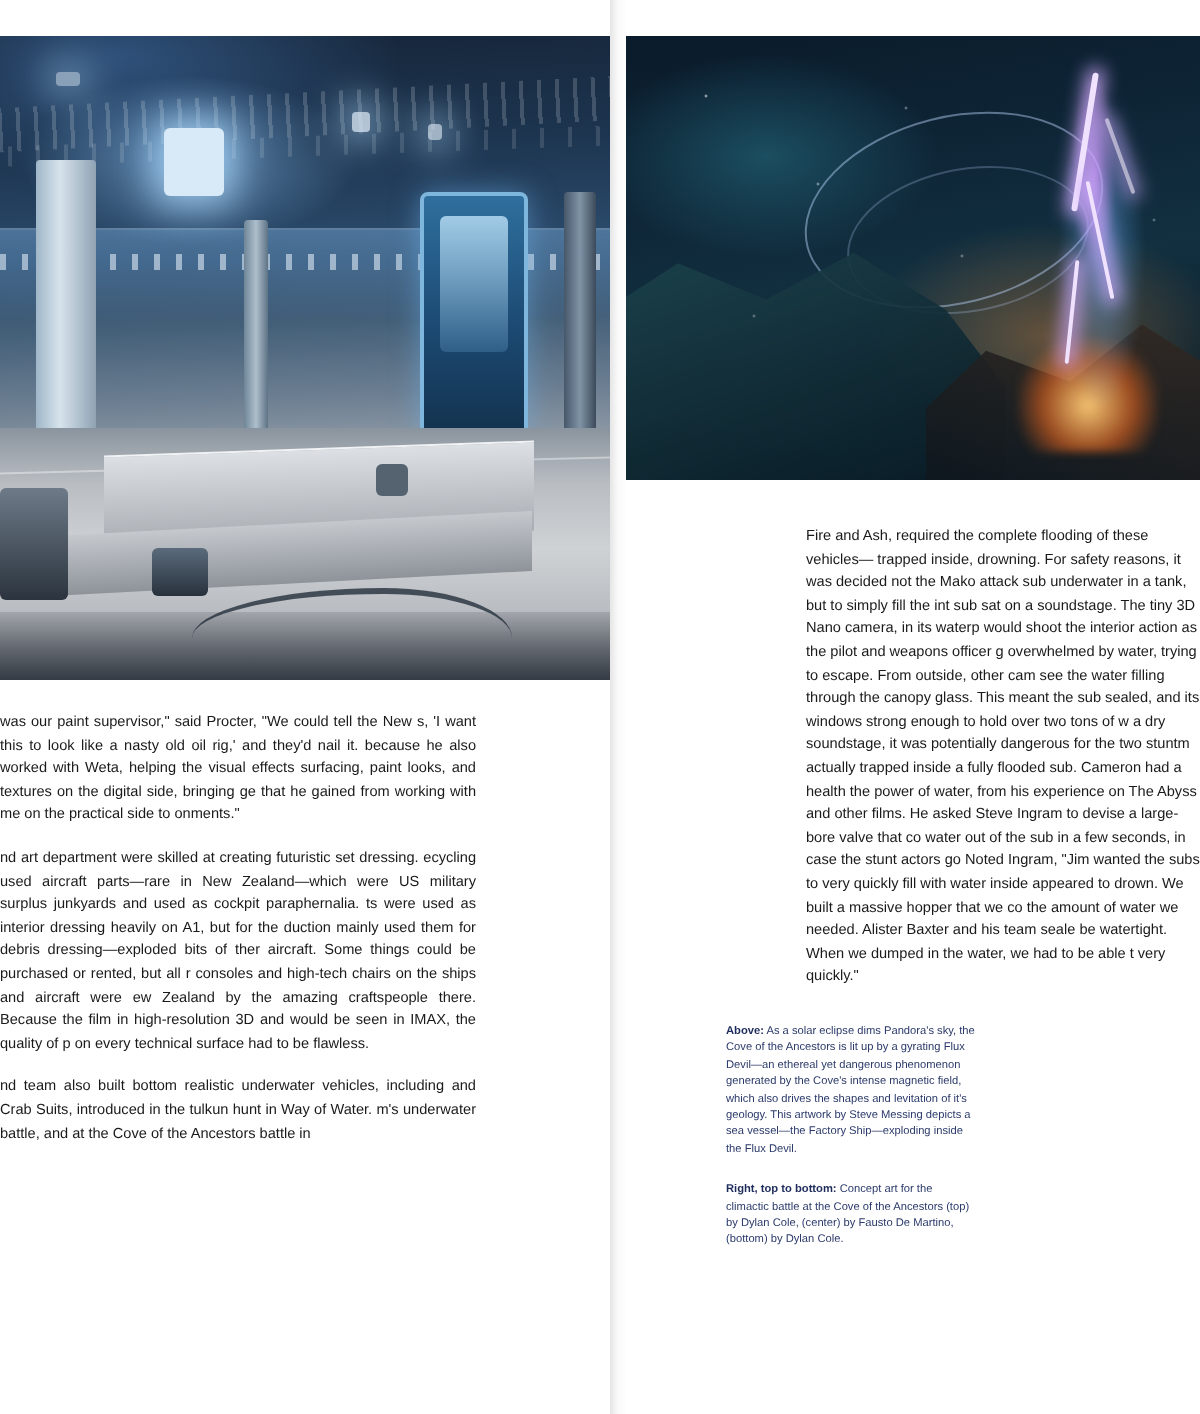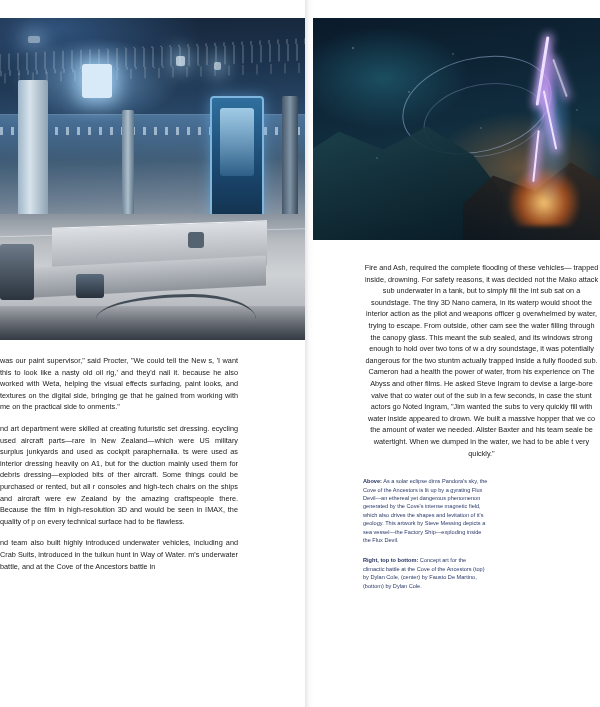--- a/index.html
+++ b/index.html
@@ -247,21 +247,22 @@
   .right-col {
     position: absolute;
     left: 363px;
     top: 262px;
     width: 237px;
     color: #1a1a1a;
   }
   .right-body {
     font-size: 7.3px;
     line-height: 11.6px;
-    text-align: center;
+    text-align: left;
+    margin-left: 40px;
   }
   .right-body p { margin: 0; }
 
   .caption {
     font-size: 5.6px;
     line-height: 8.4px;
     color: #2b3a6a;
     margin-top: 18px;
     width: 126px;
   }
@@ -323,21 +324,21 @@
     <div class="rp-bolt b1"></div>
     <div class="rp-bolt b4"></div>
     <div class="rp-bolt b2"></div>
     <div class="rp-bolt b3"></div>
     <div class="rp-specks"></div>
   </div>
 
   <div class="left-text">
     <p>was our paint supervisor," said Procter, "We could tell the New s, 'I want this to look like a nasty old oil rig,' and they'd nail it. because he also worked with Weta, helping the visual effects surfacing, paint looks, and textures on the digital side, bringing ge that he gained from working with me on the practical side to onments."</p>
     <p>nd art department were skilled at creating futuristic set dressing. ecycling used aircraft parts—rare in New Zealand—which were US military surplus junkyards and used as cockpit paraphernalia. ts were used as interior dressing heavily on A1, but for the duction mainly used them for debris dressing—exploded bits of ther aircraft. Some things could be purchased or rented, but all r consoles and high-tech chairs on the ships and aircraft were ew Zealand by the amazing craftspeople there. Because the film in high-resolution 3D and would be seen in IMAX, the quality of p on every technical surface had to be flawless.</p>
-    <p>nd team also built highly introduced underwater vehicles, including and Crab Suits, introduced in the tulkun hunt in Way of Water. m's underwater battle, and at the Cove of the Ancestors battle in</p>
+    <p>nd team also built bottom realistic underwater vehicles, including and Crab Suits, introduced in the tulkun hunt in Way of Water. m's underwater battle, and at the Cove of the Ancestors battle in</p>
   </div>
 
   <div class="right-col">
     <div class="right-body">
       <p>Fire and Ash, required the complete flooding of these vehicles— trapped inside, drowning. For safety reasons, it was decided not the Mako attack sub underwater in a tank, but to simply fill the int sub sat on a soundstage. The tiny 3D Nano camera, in its waterp would shoot the interior action as the pilot and weapons officer g overwhelmed by water, trying to escape. From outside, other cam see the water filling through the canopy glass. This meant the sub sealed, and its windows strong enough to hold over two tons of w a dry soundstage, it was potentially dangerous for the two stuntm actually trapped inside a fully flooded sub. Cameron had a health the power of water, from his experience on The Abyss and other films. He asked Steve Ingram to devise a large-bore valve that co water out of the sub in a few seconds, in case the stunt actors go Noted Ingram, "Jim wanted the subs to very quickly fill with water inside appeared to drown. We built a massive hopper that we co the amount of water we needed. Alister Baxter and his team seale be watertight. When we dumped in the water, we had to be able t very quickly."</p>
     </div>
 
     <div class="caption">
       <span class="lead">Above:</span>
       <span>As a solar eclipse dims Pandora's sky, the Cove of the Ancestors is lit up by a gyrating Flux Devil—an ethereal yet dangerous phenomenon generated by the Cove's intense magnetic field, which also drives the shapes and levitation of it's geology. This artwork by Steve Messing depicts a sea vessel—the Factory Ship—exploding inside the Flux Devil.</span>

